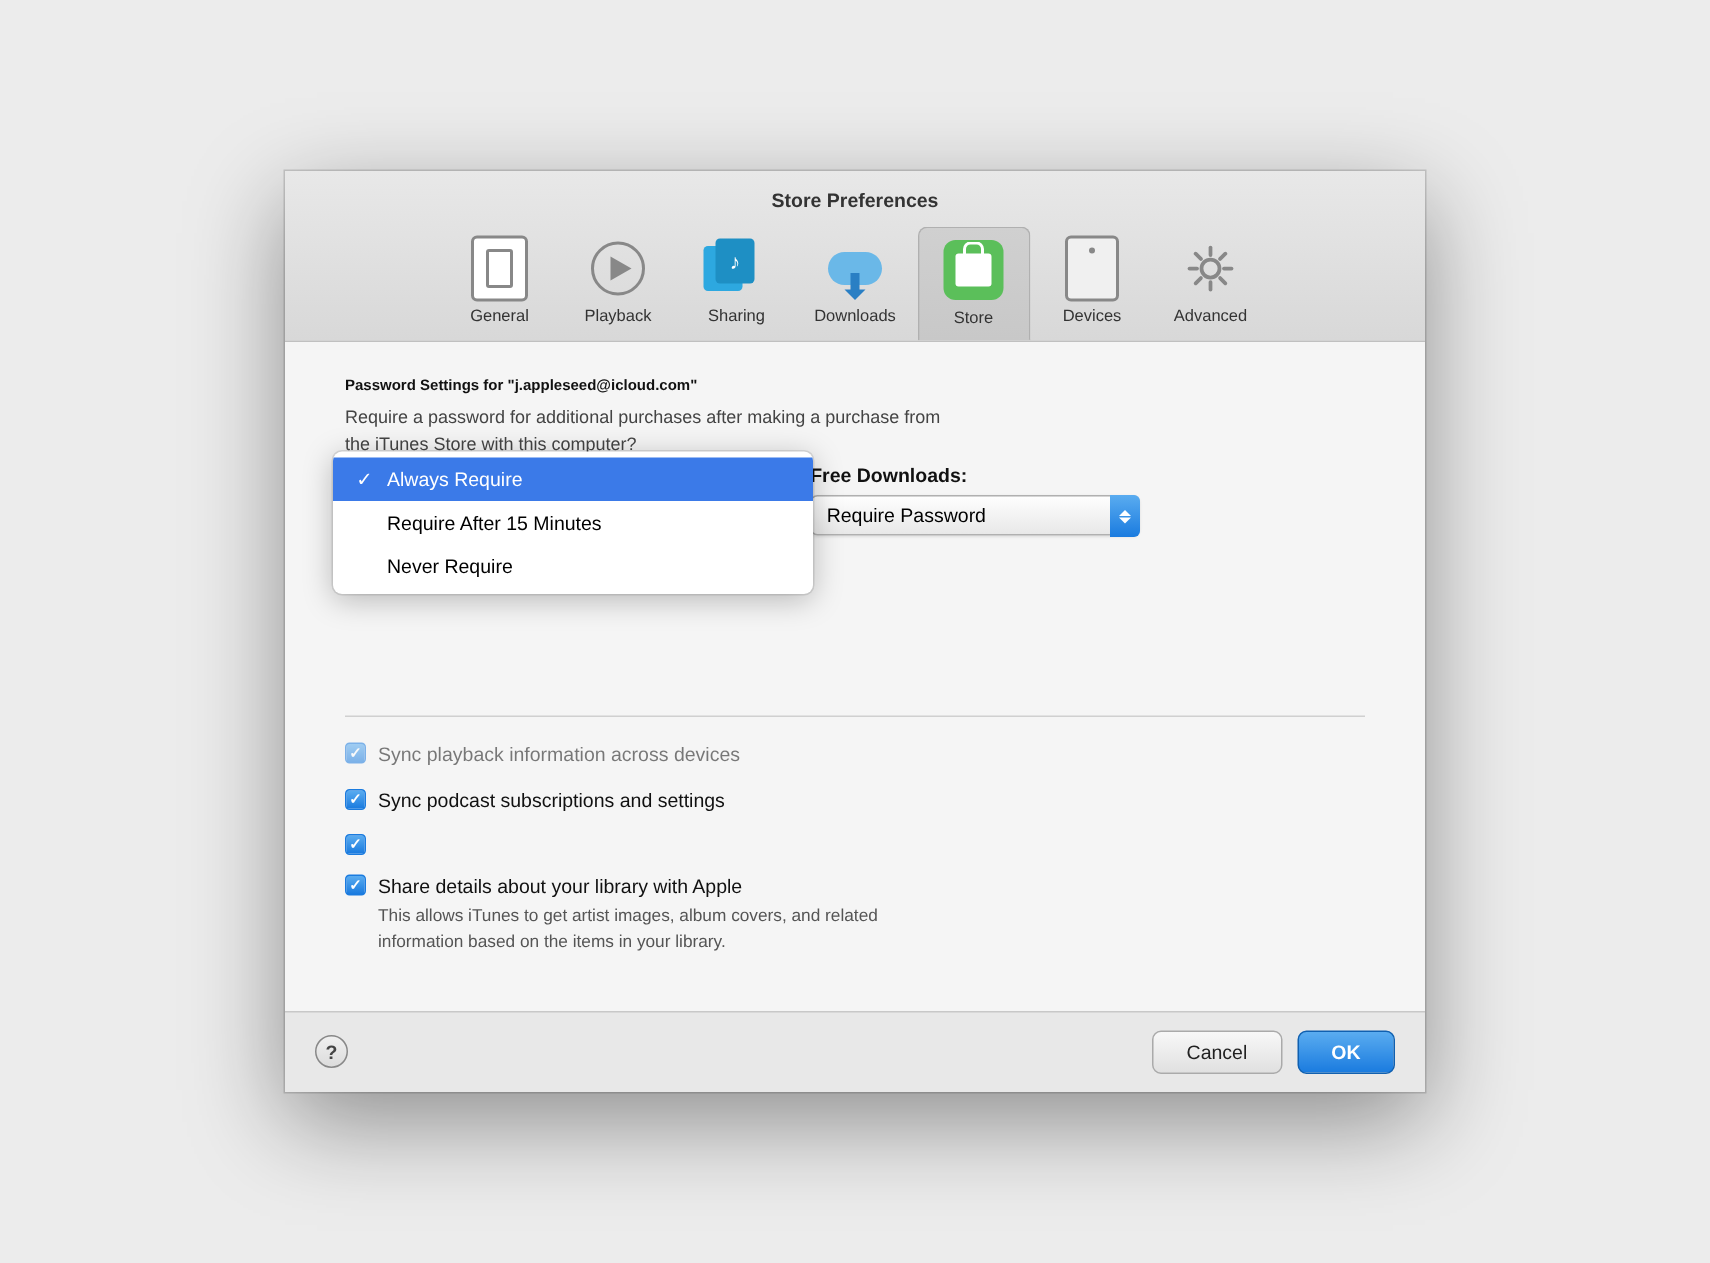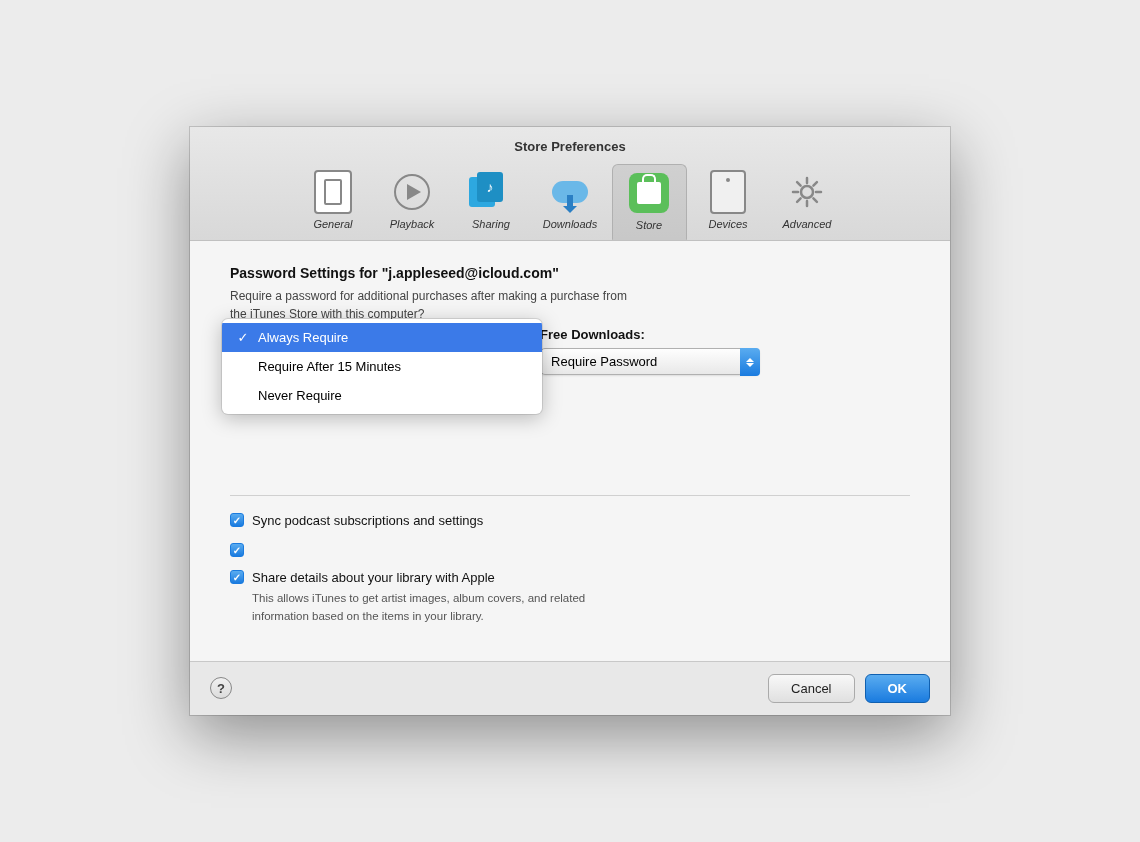--- a/index.html
+++ b/index.html
@@ -52,21 +52,20 @@
       display: flex;
       flex-direction: column;
       align-items: center;
       padding: 6px 10px 8px 10px;
       border-radius: 6px 6px 0 0;
       cursor: pointer;
       min-width: 75px;
       background: transparent;
       border: none;
       position: relative;
-      font-style: italic;
     }
 
     .toolbar-item.active {
       background: linear-gradient(to bottom, #d0d0d0, #c8c8c8);
       border: 1px solid #b0b0b0;
       border-bottom: 1px solid #c8c8c8;
     }
 
     .toolbar-icon {
       width: 44px;
@@ -297,21 +296,21 @@
 
     
     .content {
       padding: 24px 40px;
       flex: 1;
       background: #f5f5f5;
       position: relative;
     }
 
     .section-title {
-      font-size: 14px;
+      font-size: 10px;
       font-weight: 700;
       color: #111;
       margin-bottom: 6px;
     }
 
     .section-desc {
       font-size: 12px;
       color: #444;
       line-height: 1.5;
       margin-bottom: 4px;
@@ -656,20 +655,28 @@
               <div class="arrow-up"></div>
               <div class="arrow-down"></div>
             </div>
           </div>
         </div>
       </div>
     </div>
 
     <hr class="divider-line" style="margin-top: 120px;">
 
+    <div class="checkbox-row faded-row">
+      <div class="checkbox-wrap">
+        <div class="cb checked"></div>
+      </div>
+      <div>
+        <div class="checkbox-text">Sync playback information across devices</div>
+      </div>
+    </div>
 
     <div class="checkbox-row">
       <div class="checkbox-wrap">
         <div class="cb checked"></div>
       </div>
       <div>
         <div class="checkbox-text">Sync podcast subscriptions and settings</div>
       </div>
     </div>
 

